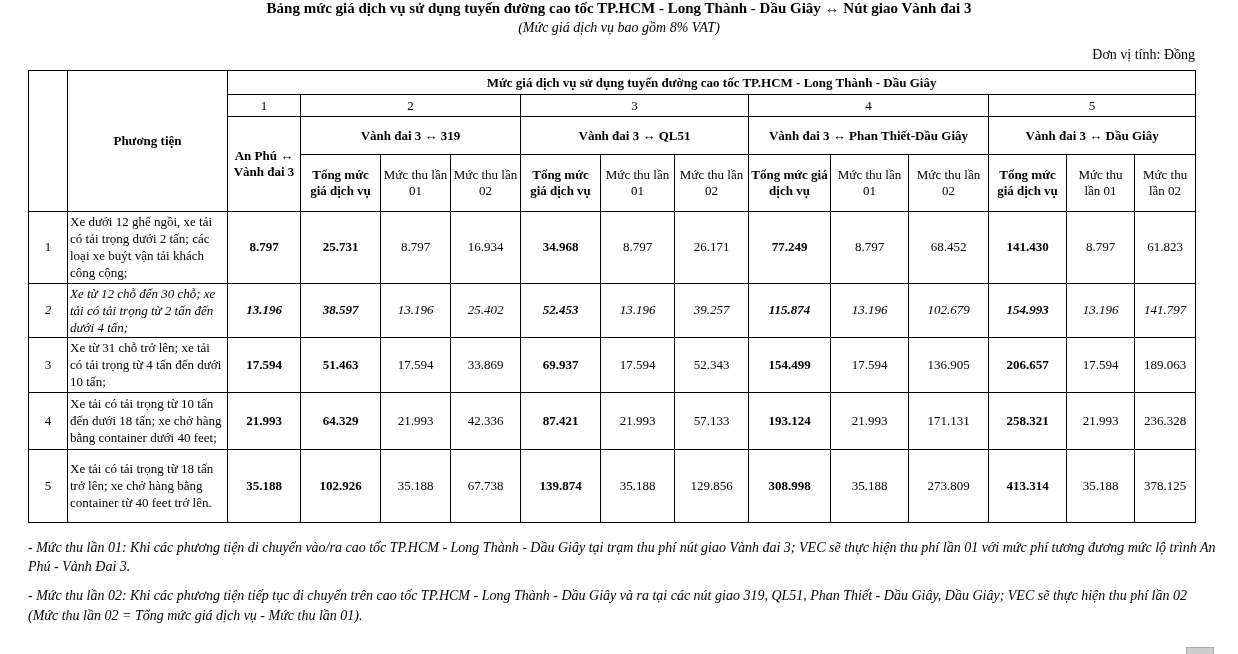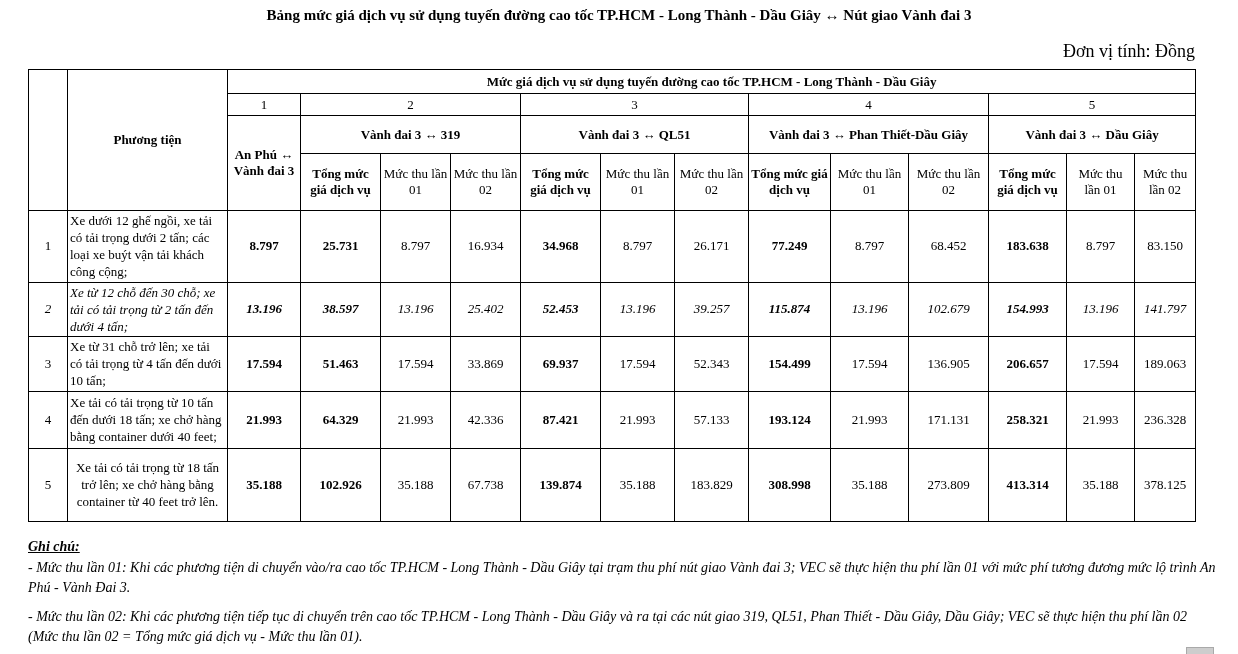--- a/index.html
+++ b/index.html
@@ -7,36 +7,35 @@
   .page {
     position: relative;
     width: 1238px;
     height: 654px;
     background: #ffffff;
     font-family: "Liberation Serif", "DejaVu Serif", serif;
     color: #000000;
     overflow: hidden;
   }
   .title {
-    padding-top: 7px;
     text-align: center;
     font-weight: bold;
     font-size: 15px;
   }
   .subtitle {
     margin-top: 3px;
     text-align: center;
     font-style: italic;
     font-size: 14px;
   }
   .unit {
     width: 1167px;
-    margin: 17px 0 7px 28px;
+    margin: 11px 0 7px 28px;
     text-align: right;
-    font-size: 18px;
+    font-size: 14px;
   }
   table.price-table {
     margin-left: 28px;
     width: 1167px;
     border-collapse: collapse;
     table-layout: fixed;
     font-size: 13px;
   }
   table.price-table td {
     border: 1px solid #000000;
@@ -53,21 +52,21 @@
     padding: 1px 4px;
   }
   tr.hA td { height: 24px; }
   tr.hB td { height: 22px; }
   tr.hC td { height: 38px; }
   tr.hD td { height: 57px; }
   tr.r1 td { height: 68px; }
   tr.r2 td { height: 54px; font-style: italic; }
   tr.r3 td { height: 53px; }
   tr.r4 td { height: 57px; }
-  tr.r5 td { height: 73px; text-align: center; }
+  tr.r5 td { height: 73px; }
   .sub-h { line-height: 1.25; }
   .notes {
     margin: 15px 0 0 28px;
     width: 1192px;
     font-style: italic;
     font-size: 14px;
     line-height: 1.42;
   }
   .notes-heading {
     font-weight: bold;
@@ -84,20 +83,21 @@
     background: #cdcdcd;
     border: 1px solid #a9a9a9;
   }
 </style>
 </head>
 <body>
 
 <div class="page">
 
   <div class="title">Bảng mức giá dịch vụ sử dụng tuyến đường cao tốc TP.HCM - Long Thành - Dầu Giây ↔ Nút giao Vành đai 3</div>
+  <div class="subtitle">(Mức giá dịch vụ bao gồm 8% VAT)</div>
   <div class="unit">Đơn vị tính: Đồng</div>
 
   <table class="price-table">
     <colgroup>
       <col style="width:39px">
         <col style="width:160px">
         <col style="width:73px">
       <col style="width:80px">
         <col style="width:70px">
         <col style="width:70px">
@@ -156,23 +156,23 @@
       <td class="c b">8.797</td>
       <td class="c b">25.731</td>
       <td class="c">8.797</td>
       <td class="c">16.934</td>
       <td class="c b">34.968</td>
       <td class="c">8.797</td>
       <td class="c">26.171</td>
       <td class="c b">77.249</td>
       <td class="c">8.797</td>
       <td class="c">68.452</td>
-      <td class="c b">183.638</td>
-      <td class="c">8.797</td>
-      <td class="c">83.150</td>
+      <td class="c b">141.430</td>
+      <td class="c">8.797</td>
+      <td class="c">61.823</td>
     </tr>
 
     <tr class="r2">
       <td class="c">2</td>
       <td class="veh">Xe từ 12 chỗ đến 30 chỗ; xe tải có tải trọng từ 2 tấn đến dưới 4 tấn;</td>
       <td class="c b">13.196</td>
       <td class="c b">38.597</td>
       <td class="c">13.196</td>
       <td class="c">25.402</td>
       <td class="c b">52.453</td>
@@ -224,32 +224,31 @@
 
     <tr class="r5">
       <td class="c">5</td>
       <td class="veh">Xe tải có tải trọng từ 18 tấn trở lên; xe chở hàng bằng container từ 40 feet trở lên.</td>
       <td class="c b">35.188</td>
       <td class="c b">102.926</td>
       <td class="c">35.188</td>
       <td class="c">67.738</td>
       <td class="c b">139.874</td>
       <td class="c">35.188</td>
-      <td class="c">183.829</td>
+      <td class="c">129.856</td>
       <td class="c b">308.998</td>
       <td class="c">35.188</td>
       <td class="c">273.809</td>
       <td class="c b">413.314</td>
       <td class="c">35.188</td>
       <td class="c">378.125</td>
     </tr>
   </tbody>
     </table>
 
   <div class="notes">
-    <div class="notes-heading">Ghi chú:</div>
     <div class="note">- Mức thu lần 01: Khi các phương tiện di chuyển vào/ra cao tốc TP.HCM - Long Thành - Dầu Giây tại trạm thu phí nút giao Vành đai 3; VEC sẽ thực hiện thu phí lần 01 với mức phí tương đương mức lộ trình An Phú - Vành Đai 3.</div>
     <div class="note">- Mức thu lần 02: Khi các phương tiện tiếp tục di chuyển trên cao tốc TP.HCM - Long Thành - Dầu Giây và ra tại các nút giao 319, QL51, Phan Thiết - Dầu Giây, Dầu Giây; VEC sẽ thực hiện thu phí lần 02 (Mức thu lần 02 = Tổng mức giá dịch vụ - Mức thu lần 01).</div>
   </div>
 
   <div class="scroll-thumb"></div>
 
 </div>
 
 </body></html>

